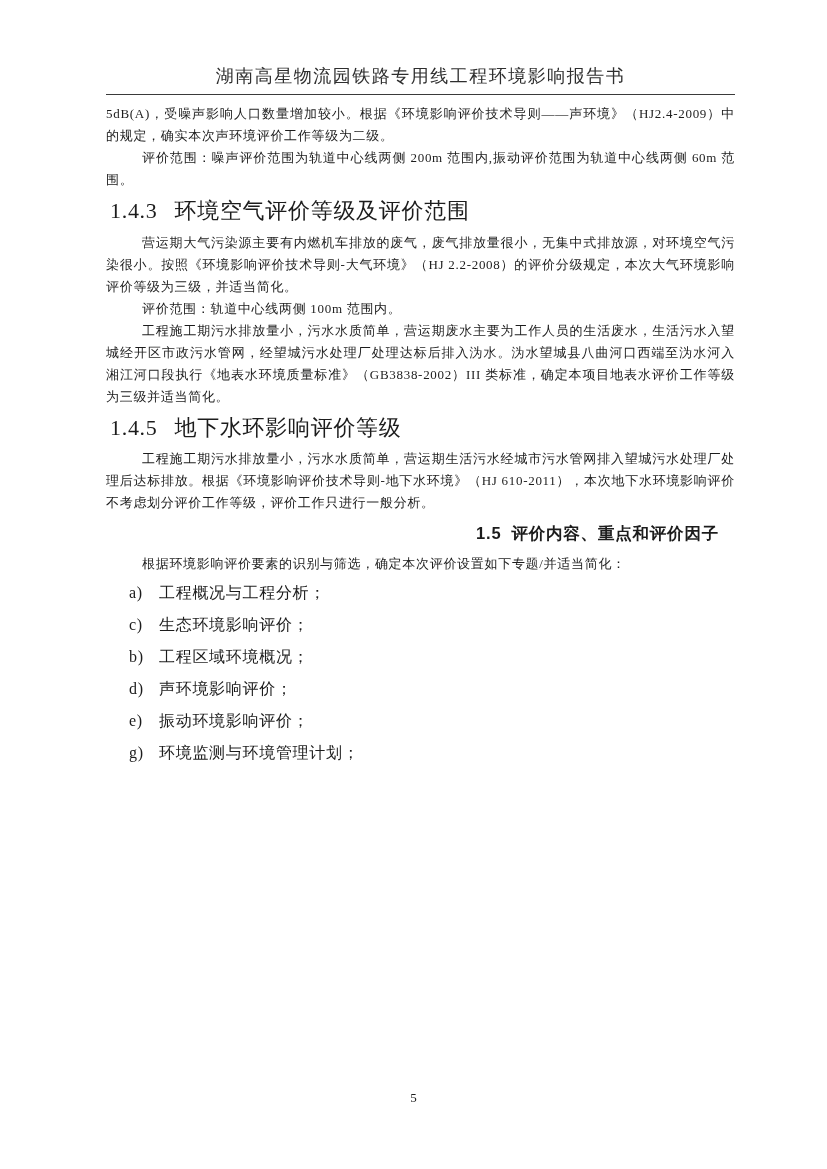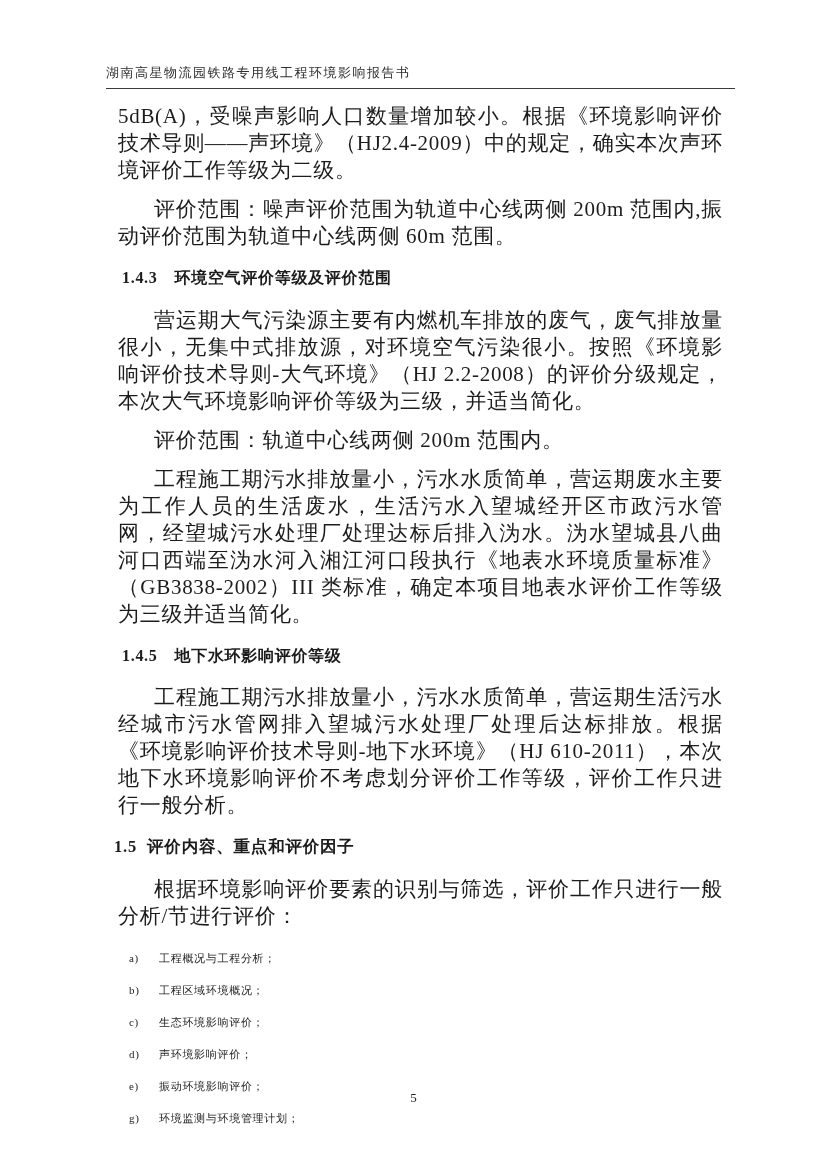--- a/index.html
+++ b/index.html
@@ -15,74 +15,75 @@
     background: #ffffff;
     font-family: "Liberation Serif", "DejaVu Serif", serif;
     color: #1c1c1c;
     overflow: hidden;
   }
   .running-header {
     position: absolute;
     top: 64px;
     left: 106px;
     right: 92px;
-    text-align: left;
-    font-size: 13px;
+    text-align: center;
+    font-size: 18px;
     letter-spacing: 1.5px;
     color: #2e2e2e;
     padding-bottom: 6px;
     border-bottom: 1.5px solid #3a3a3a;
   }
   .page-body {
     position: absolute;
     top: 96px;
     left: 106px;
     right: 92px;
   }
   .para {
-    margin: 12px;
-    font-size: 21px;
-    line-height: 27px;
+    margin: 0;
+    font-size: 13px;
+    line-height: 22px;
     letter-spacing: 0.7px;
     text-align: justify;
   }
   .para.first {
     margin-top: 7px;
   }
   .indent {
     text-indent: 36px;
   }
   .h-section {
-    margin: 4px 16px;
-    font-size: 16px;
-    font-weight: bold;
+    margin: 4px 4px;
+    font-size: 22px;
+    font-weight: normal;
     line-height: 32.5px;
     letter-spacing: 0.7px;
   }
   .h-section .h-num {
     margin-right: 17px;
   }
   .h-bold {
-    margin: 3px 8px;
-    font-family: Liberation Serif, serif;
+    margin: 3px 16px;
+    font-family: Liberation Sans, sans-serif;
     font-weight: bold;
     font-size: 16.5px;
     line-height: 32.5px;
     letter-spacing: 0.8px;
+    text-align: right;
   }
   .h-bold .h-num {
     margin-right: 10px;
   }
   .eval-list {
     list-style: none;
     margin: 2px 0 0 0;
     padding: 0 0 0 23px;
   }
   .eval-list li {
-    font-size: 11px;
+    font-size: 16px;
     line-height: 32.1px;
     letter-spacing: 0.7px;
   }
   .eval-list .marker {
     display: inline-block;
     width: 30px;
   }
   .page-footer {
     position: absolute;
     top: 1090px;
@@ -105,47 +106,47 @@
     <p class="para first">5dB(A)，受噪声影响人口数量增加较小。根据《环境影响评价技术导则——声环境》（HJ2.4-2009）中的规定，确实本次声环境评价工作等级为二级。</p>
 
     <p class="para indent">评价范围：噪声评价范围为轨道中心线两侧 200m 范围内,振动评价范围为轨道中心线两侧 60m 范围。</p>
 
     <h3 class="h-section">
       <span class="h-num">1.4.3</span><span>环境空气评价等级及评价范围</span>
     </h3>
 
     <p class="para indent">营运期大气污染源主要有内燃机车排放的废气，废气排放量很小，无集中式排放源，对环境空气污染很小。按照《环境影响评价技术导则-大气环境》（HJ 2.2-2008）的评价分级规定，本次大气环境影响评价等级为三级，并适当简化。</p>
 
-    <p class="para indent">评价范围：轨道中心线两侧 200m 范围内。</p>
+    <p class="para indent">评价范围：轨道中心线两侧 100m 范围内。</p>
 
 
     <p class="para indent">工程施工期污水排放量小，污水水质简单，营运期废水主要为工作人员的生活废水，生活污水入望城经开区市政污水管网，经望城污水处理厂处理达标后排入沩水。沩水望城县八曲河口西端至沩水河入湘江河口段执行《地表水环境质量标准》（GB3838-2002）III 类标准，确定本项目地表水评价工作等级为三级并适当简化。</p>
 
     <h3 class="h-section">
       <span class="h-num">1.4.5</span><span>地下水环影响评价等级</span>
     </h3>
 
     <p class="para indent">工程施工期污水排放量小，污水水质简单，营运期生活污水经城市污水管网排入望城污水处理厂处理后达标排放。根据《环境影响评价技术导则-地下水环境》（HJ 610-2011），本次地下水环境影响评价不考虑划分评价工作等级，评价工作只进行一般分析。</p>
 
     <h2 class="h-bold">
       <span class="h-num">1.5</span><span>评价内容、重点和评价因子</span>
     </h2>
 
 
-    <p class="para indent">根据环境影响评价要素的识别与筛选，评价工作只进行一般分析/节进行评价：</p>
+    <p class="para indent">根据环境影响评价要素的识别与筛选，确定本次评价设置如下专题/并适当简化：</p>
 
     <ol class="eval-list">
       <li>
         <span class="marker">a)</span><span>工程概况与工程分析；</span>
       </li>
       <li>
-        <span class="marker">b)</span><span>工程区域环境概况；</span>
+        <span class="marker">c)</span><span>生态环境影响评价；</span>
       </li>
       <li>
-        <span class="marker">c)</span><span>生态环境影响评价；</span>
+        <span class="marker">b)</span><span>工程区域环境概况；</span>
       </li>
       <li>
         <span class="marker">d)</span><span>声环境影响评价；</span>
       </li>
       <li>
         <span class="marker">e)</span><span>振动环境影响评价；</span>
       </li>
       <li>
         <span class="marker">g)</span><span>环境监测与环境管理计划；</span>
       </li>

